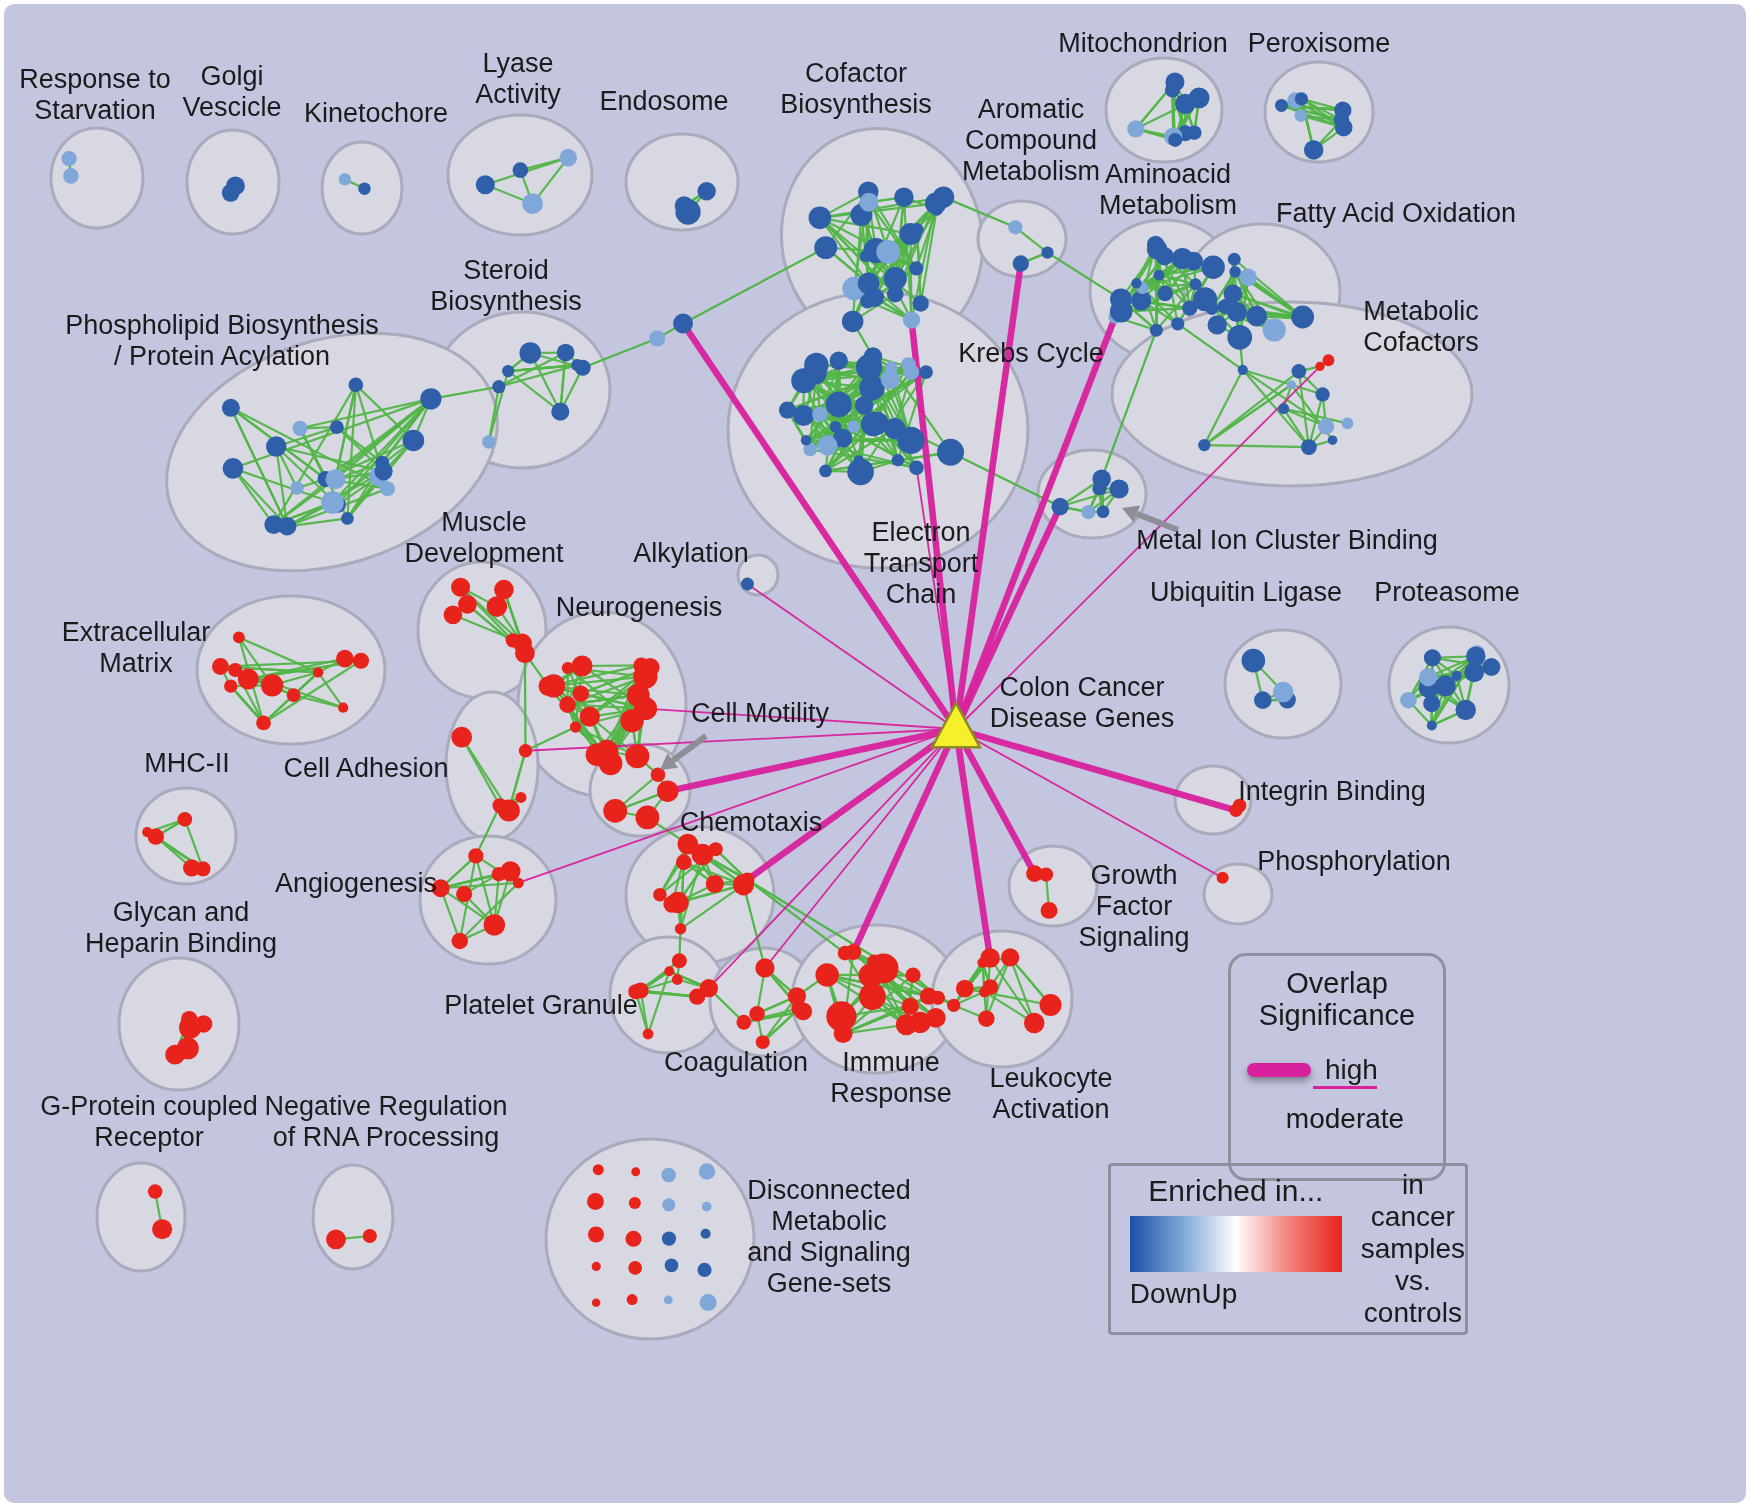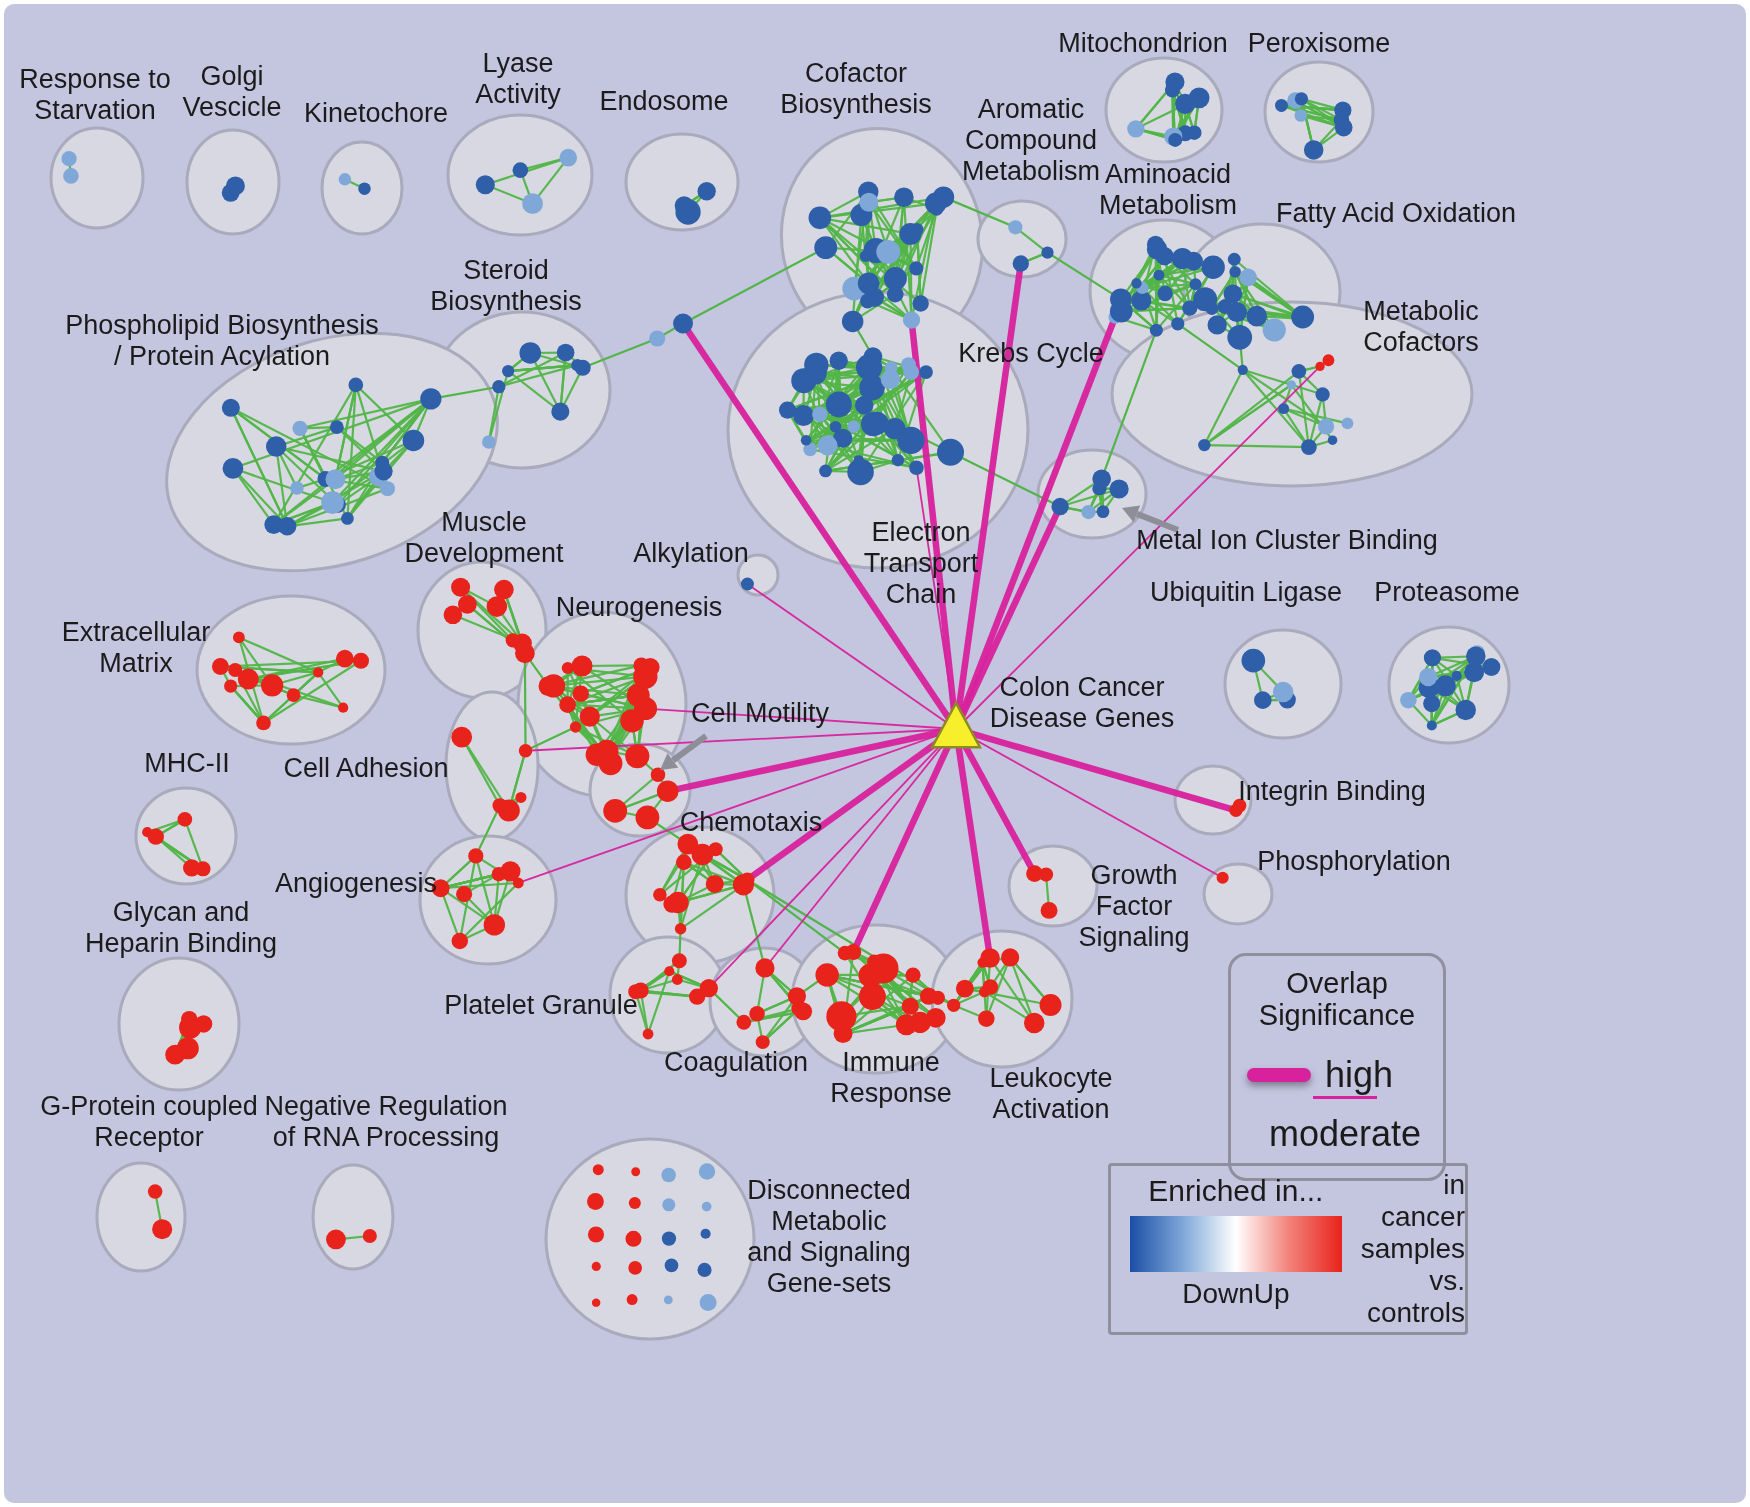--- a/index.html
+++ b/index.html
@@ -7,27 +7,27 @@
   .figure svg{display:block;position:absolute;left:0;top:0;}
   text{font-family:"Liberation Sans",sans-serif;}
   .legend{position:absolute;box-sizing:border-box;border:3px solid #8f8f9e;color:#1b1b1b;}
   .legend-overlap{left:1228px;top:953px;width:218px;height:228px;border-radius:18px;padding-top:12px;}
   .legend-title{font-size:29px;line-height:1.1;text-align:center;white-space:pre-line;}
   .legend-row{display:flex;align-items:center;gap:14px;margin-left:16px;}
   .row-high{margin-top:22px;}
   .row-moderate{flex-direction:column;}
   .swatch-high{display:inline-block;width:64px;height:14px;border-radius:7px;box-shadow:0 4px 7px rgba(70,70,80,0.55);}
   .swatch-moderate{display:inline-block;width:64px;height:3px;}
-  .legend-label{font-size:36px;}
+  .legend-label{font-size:28px;}
   .legend-enrichment{left:1108px;top:1163px;width:360px;height:172px;display:flex;border-radius:4px;}
   .enr-left{width:278px;display:flex;flex-direction:column;align-items:center;padding-top:8px;}
   .legend-title2{font-size:30px;}
   .grad-bar{width:212px;height:56px;margin-top:8px;}
-  .du-row{width:212px;display:flex;justify-content:center;font-size:28px;margin-top:6px;}
-  .enr-note{flex:1;display:flex;align-items:center;justify-content:center;text-align:right;font-size:28px;line-height:1.15;white-space:pre-line;}
+  .du-row{width:212px;display:flex;justify-content:flex-start;font-size:28px;margin-top:6px;}
+  .enr-note{flex:1;display:flex;align-items:center;justify-content:center;text-align:center;font-size:28px;line-height:1.15;white-space:pre-line;}
 </style>
 </head>
 <body>
 
 <div class="figure">
   <svg width="1750" height="1507" viewBox="0 0 1750 1507">
       <rect x="4" y="4" width="1742" height="1499" rx="10" fill="#c4c5df"></rect>
       <g>
         <ellipse cx="97" cy="178" rx="46" ry="50" fill="#d8d8e2" stroke="#a9aabc" stroke-width="3"></ellipse>
         <ellipse cx="233" cy="182" rx="46" ry="52" fill="#d8d8e2" stroke="#a9aabc" stroke-width="3"></ellipse>

